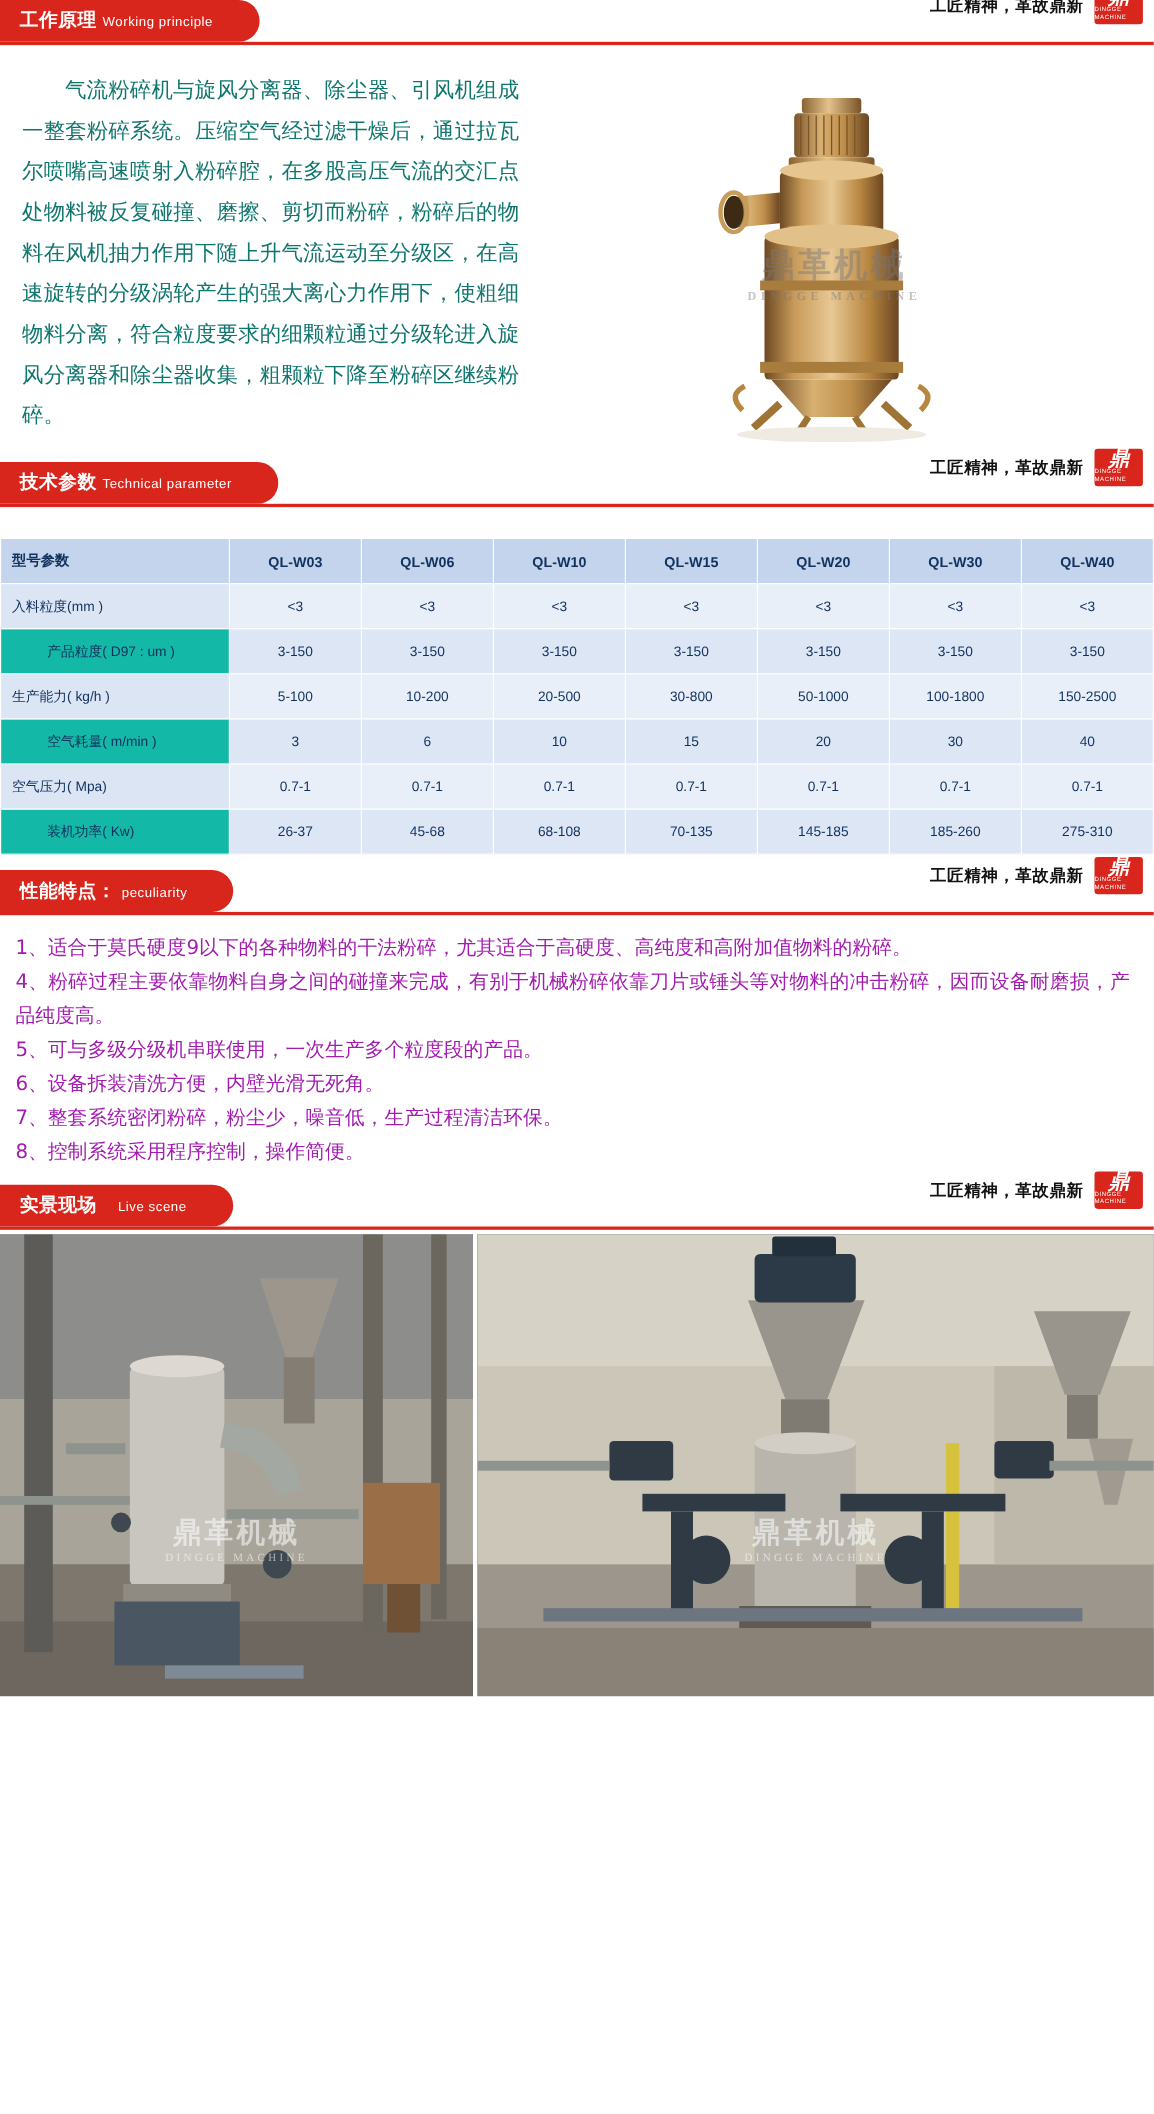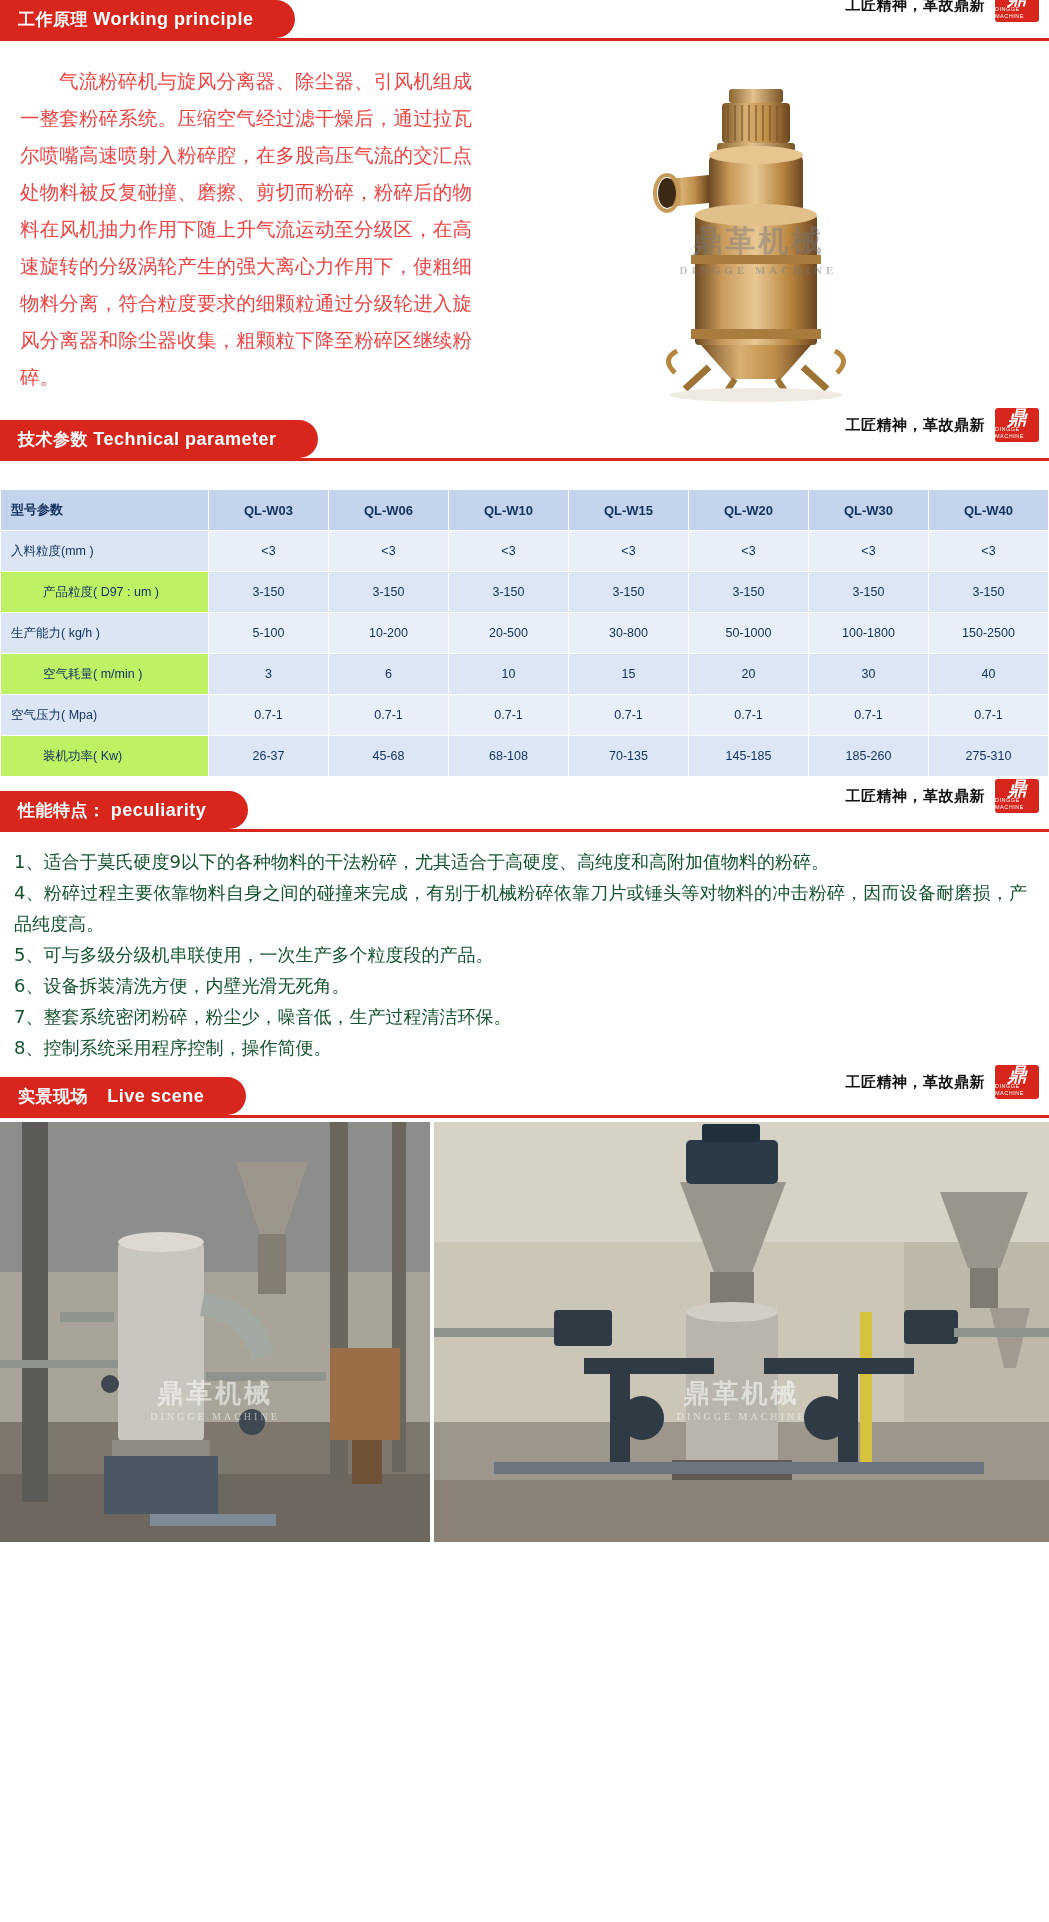--- a/index.html
+++ b/index.html
@@ -27,21 +27,21 @@
     color:#fff;
     height:38px;
     line-height:38px;
     padding:0 42px 0 18px;
     font-size:17px;
     font-weight:bold;
     border-radius:0 24px 24px 0;
     white-space:nowrap;
     letter-spacing:0.5px;
   }
-  .band .tag .en{font-weight:bold;font-size:18px;}
+  .band .tag .en{font-weight:normal;font-size:12px;}
   .band .right{
     display:flex;
     align-items:center;
     gap:10px;
     padding-right:10px;
     padding-bottom:16px;
   }
   .slogan{
     font-size:15px;
     color:#111;
@@ -66,21 +66,21 @@
   
   .principle{
     display:flex;
     padding:22px 20px 18px 20px;
     gap:16px;
   }
   .principle .text{
     width:452px;
     font-size:19.5px;
     line-height:37px;
-    color:#ef4444;
+    color:#0f766e;
     text-align:justify;
     text-indent:2em;
     font-family:"DejaVu Sans","Liberation Sans",sans-serif;
   }
   .principle .figure{
     flex:1;
     display:flex;
     align-items:flex-start;
     justify-content:center;
     padding-top:4px;
@@ -126,28 +126,28 @@
     font-weight:normal;
     width:196px;
   }
   table.spec th.hd{
     background:#c3d4ec;
     font-weight:bold;
     font-size:13px;
   }
   table.spec td.v{background:#e9eff8;}
   table.spec tr.alt td.v{background:#dce6f5;}
-  table.spec tr.alt td.hl{background:#bef264;padding-left:42px;}
+  table.spec tr.alt td.hl{background:#14b8a6;padding-left:42px;}
 
   
   .features{
     padding:14px 22px 14px 14px;
     font-size:18px;
     line-height:31px;
-    color:#14532d;
+    color:#a21caf;
     font-family:"DejaVu Sans","Liberation Sans",sans-serif;
     text-align:justify;
   }
   .features p{margin:0;}
 
   
   .scenes{
     display:flex;
     gap:4px;
     padding:4px 0 0 0;

